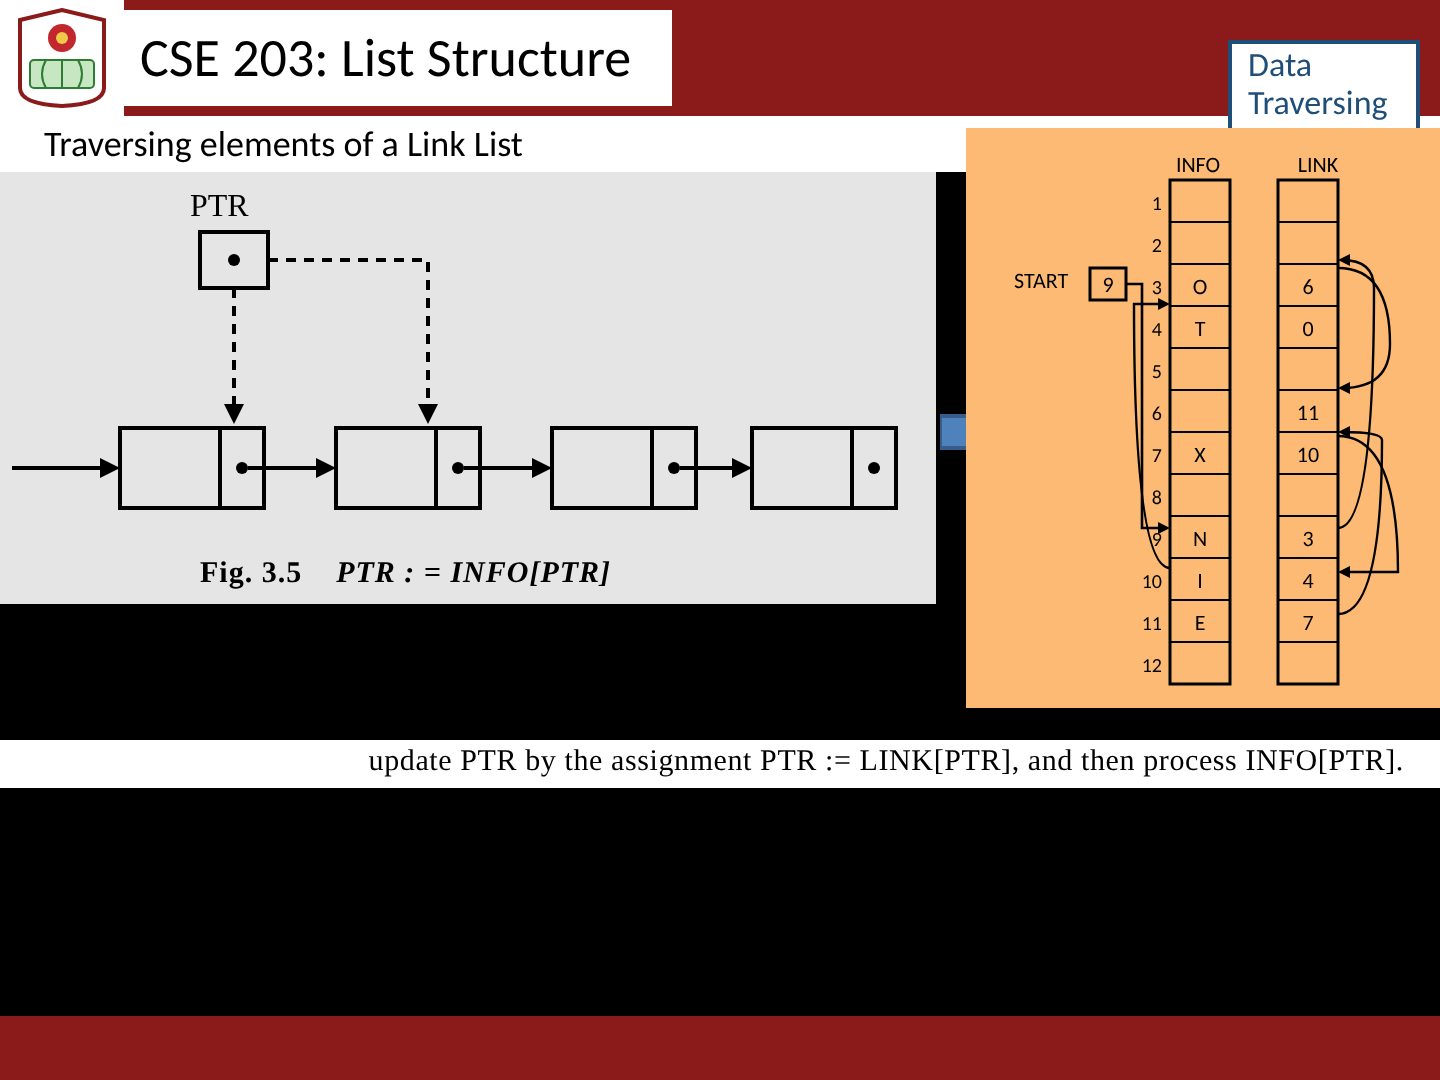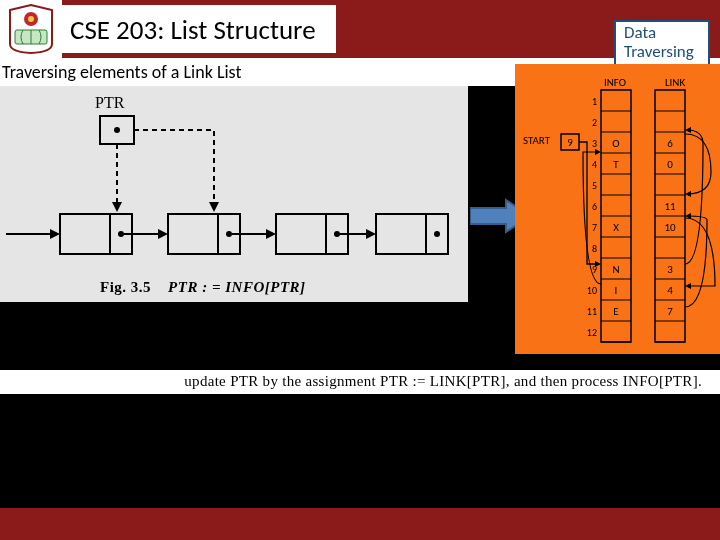--- a/index.html
+++ b/index.html
@@ -53,21 +53,21 @@
     width: 96px;
   }
   .badge-text {
     color: #1f4e79;
     font-size: 17px;
     line-height: 1.1;
   }
   .subheader-bar {
     background: #fff;
     height: 28px;
-    padding: 3px 2px;
+    padding: 3px 22px;
   }
   .subheader-text {
     font-size: 18px;
     color: #000;
   }
   .content {
     position: relative;
     width: 100%;
   }
   
@@ -92,23 +92,23 @@
     font-size: 15px;
     font-style: italic;
     letter-spacing: 0.5px;
   }
   .fig-caption .lbl { font-style: normal; font-weight: bold; }
   
   .fig-right {
     position: absolute;
     top: -22px;
     right: 0;
-    width: 205px;
+    width: 237px;
     height: 290px;
-    background: #f97316;
+    background: #fdba74;
   }
   .table-svg {
     width: 100%;
     height: 100%;
   }
   
   .blue-arrow {
     position: absolute;
     left: 470px;
     top: 110px;

